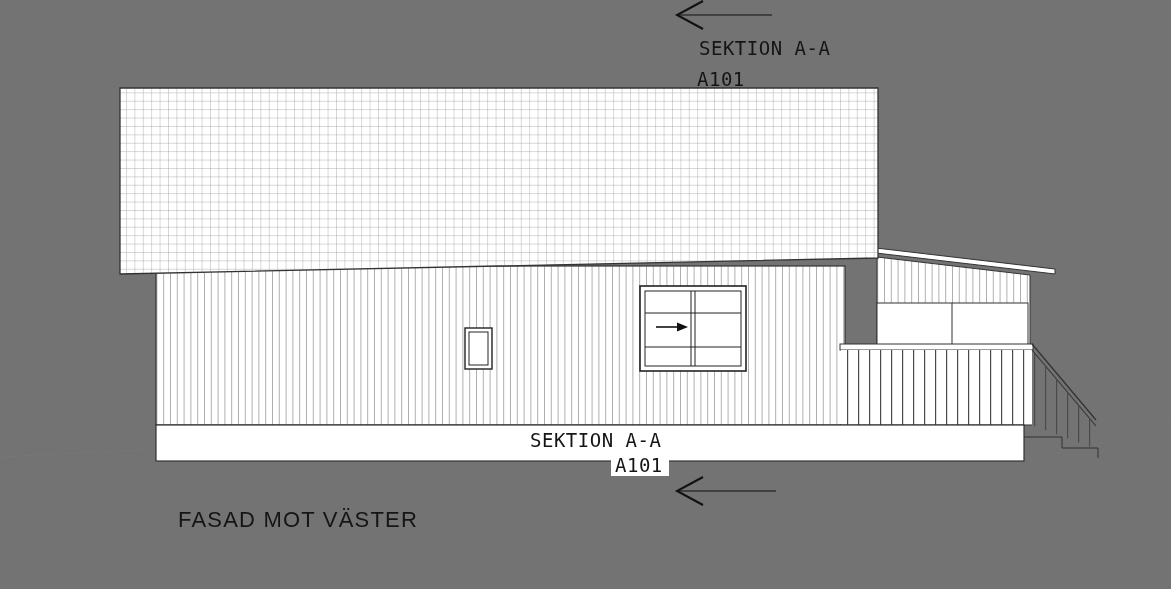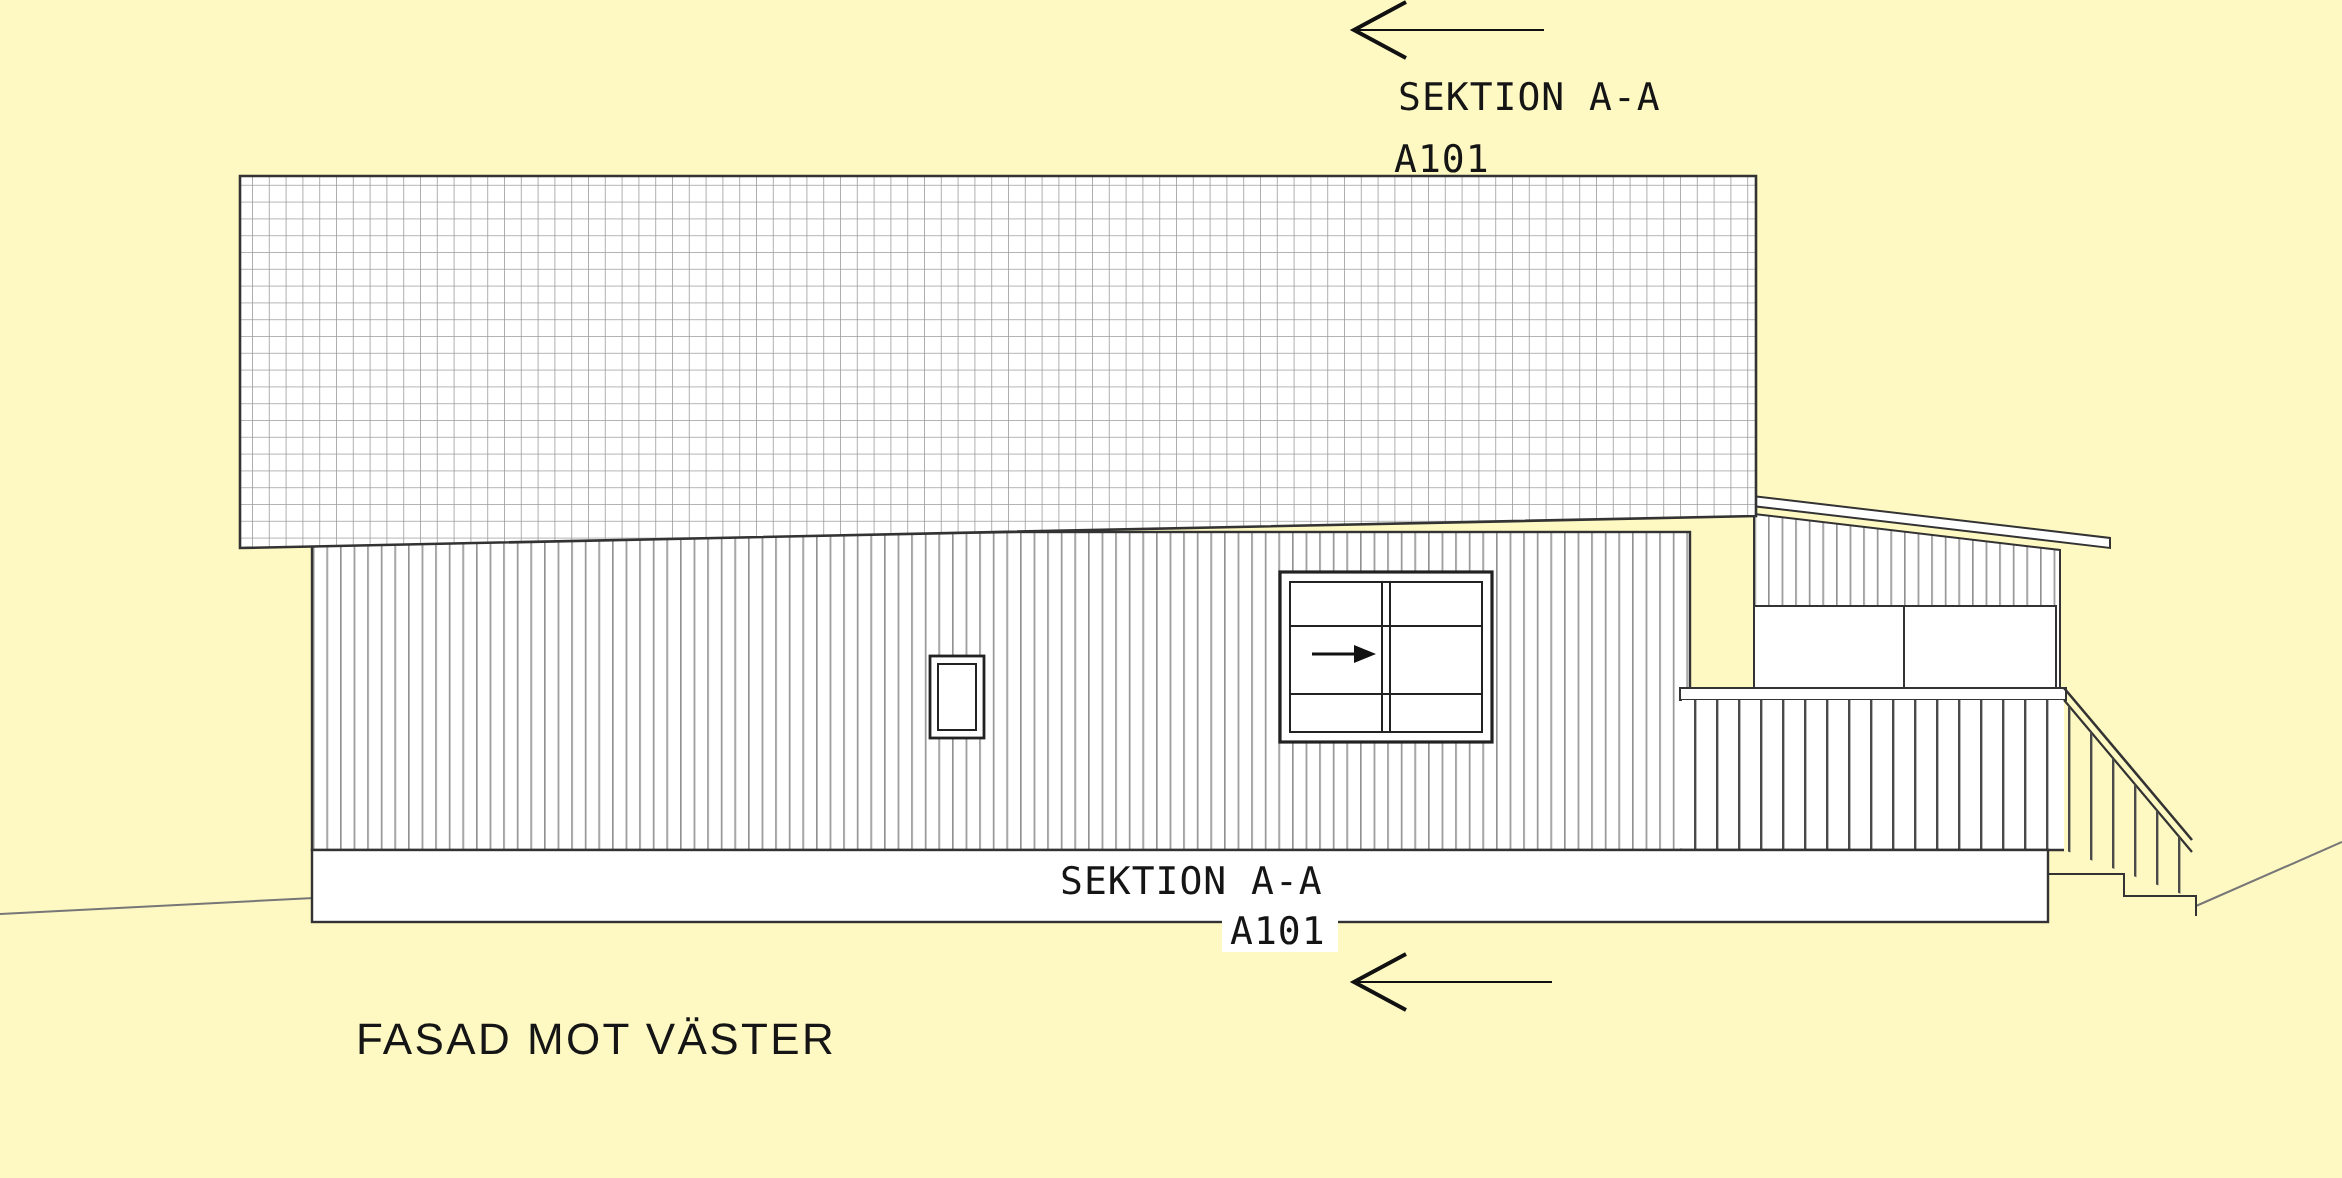--- a/index.html
+++ b/index.html
@@ -1,16 +1,16 @@
 <!DOCTYPE html>
 <html><head>
 <meta charset="utf-8">
 <style>
   html,body{margin:0;padding:0;background:#ffffff;}
-  .stage{position:relative;width:1171px;height:589px;background:#fef9c3;overflow:hidden;
+  .stage{position:relative;width:1171px;height:589px;background:#737373;overflow:hidden;
          font-family:"Liberation Sans",sans-serif;}
   svg{display:block;}
   .cad-text{font-family:"DejaVu Sans Mono",monospace;font-size:19px;fill:#151515;letter-spacing:0.5px;}
   .title-text{font-family:"Liberation Sans",sans-serif;font-size:22px;fill:#151515;letter-spacing:1.2px;}
 </style>
 </head>
 <body>
 
 <div class="stage">
 <svg width="1171" height="589" viewBox="0 0 1171 589">

